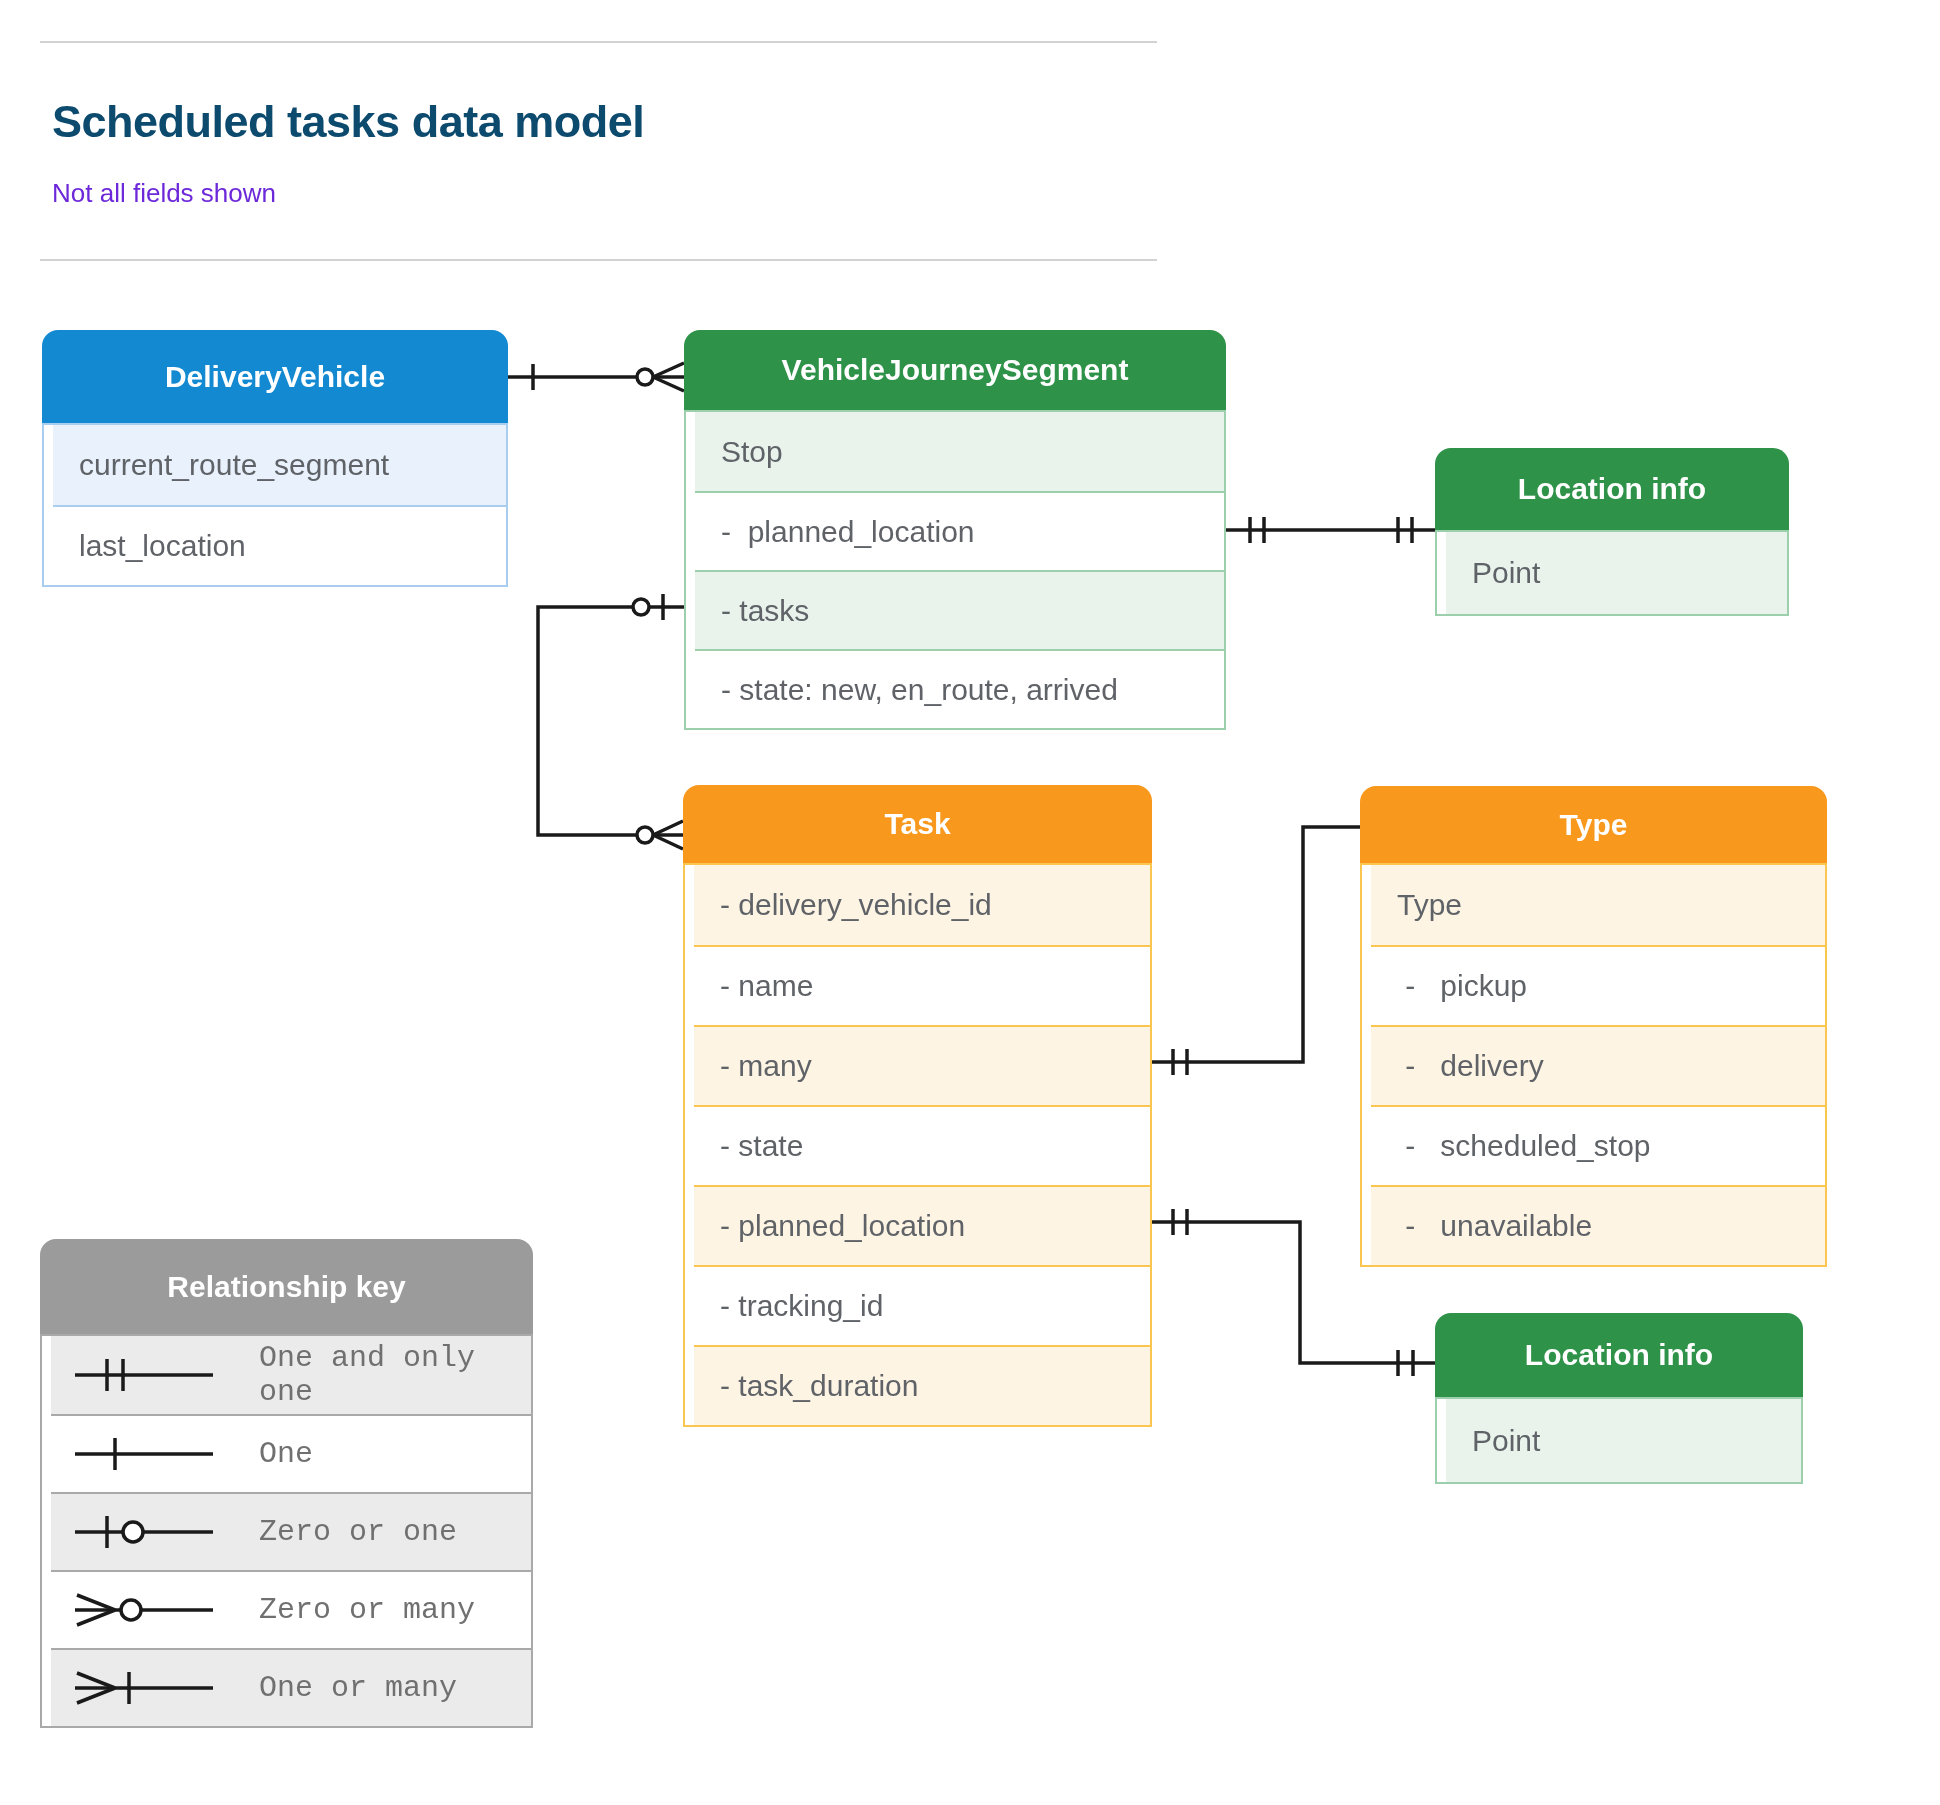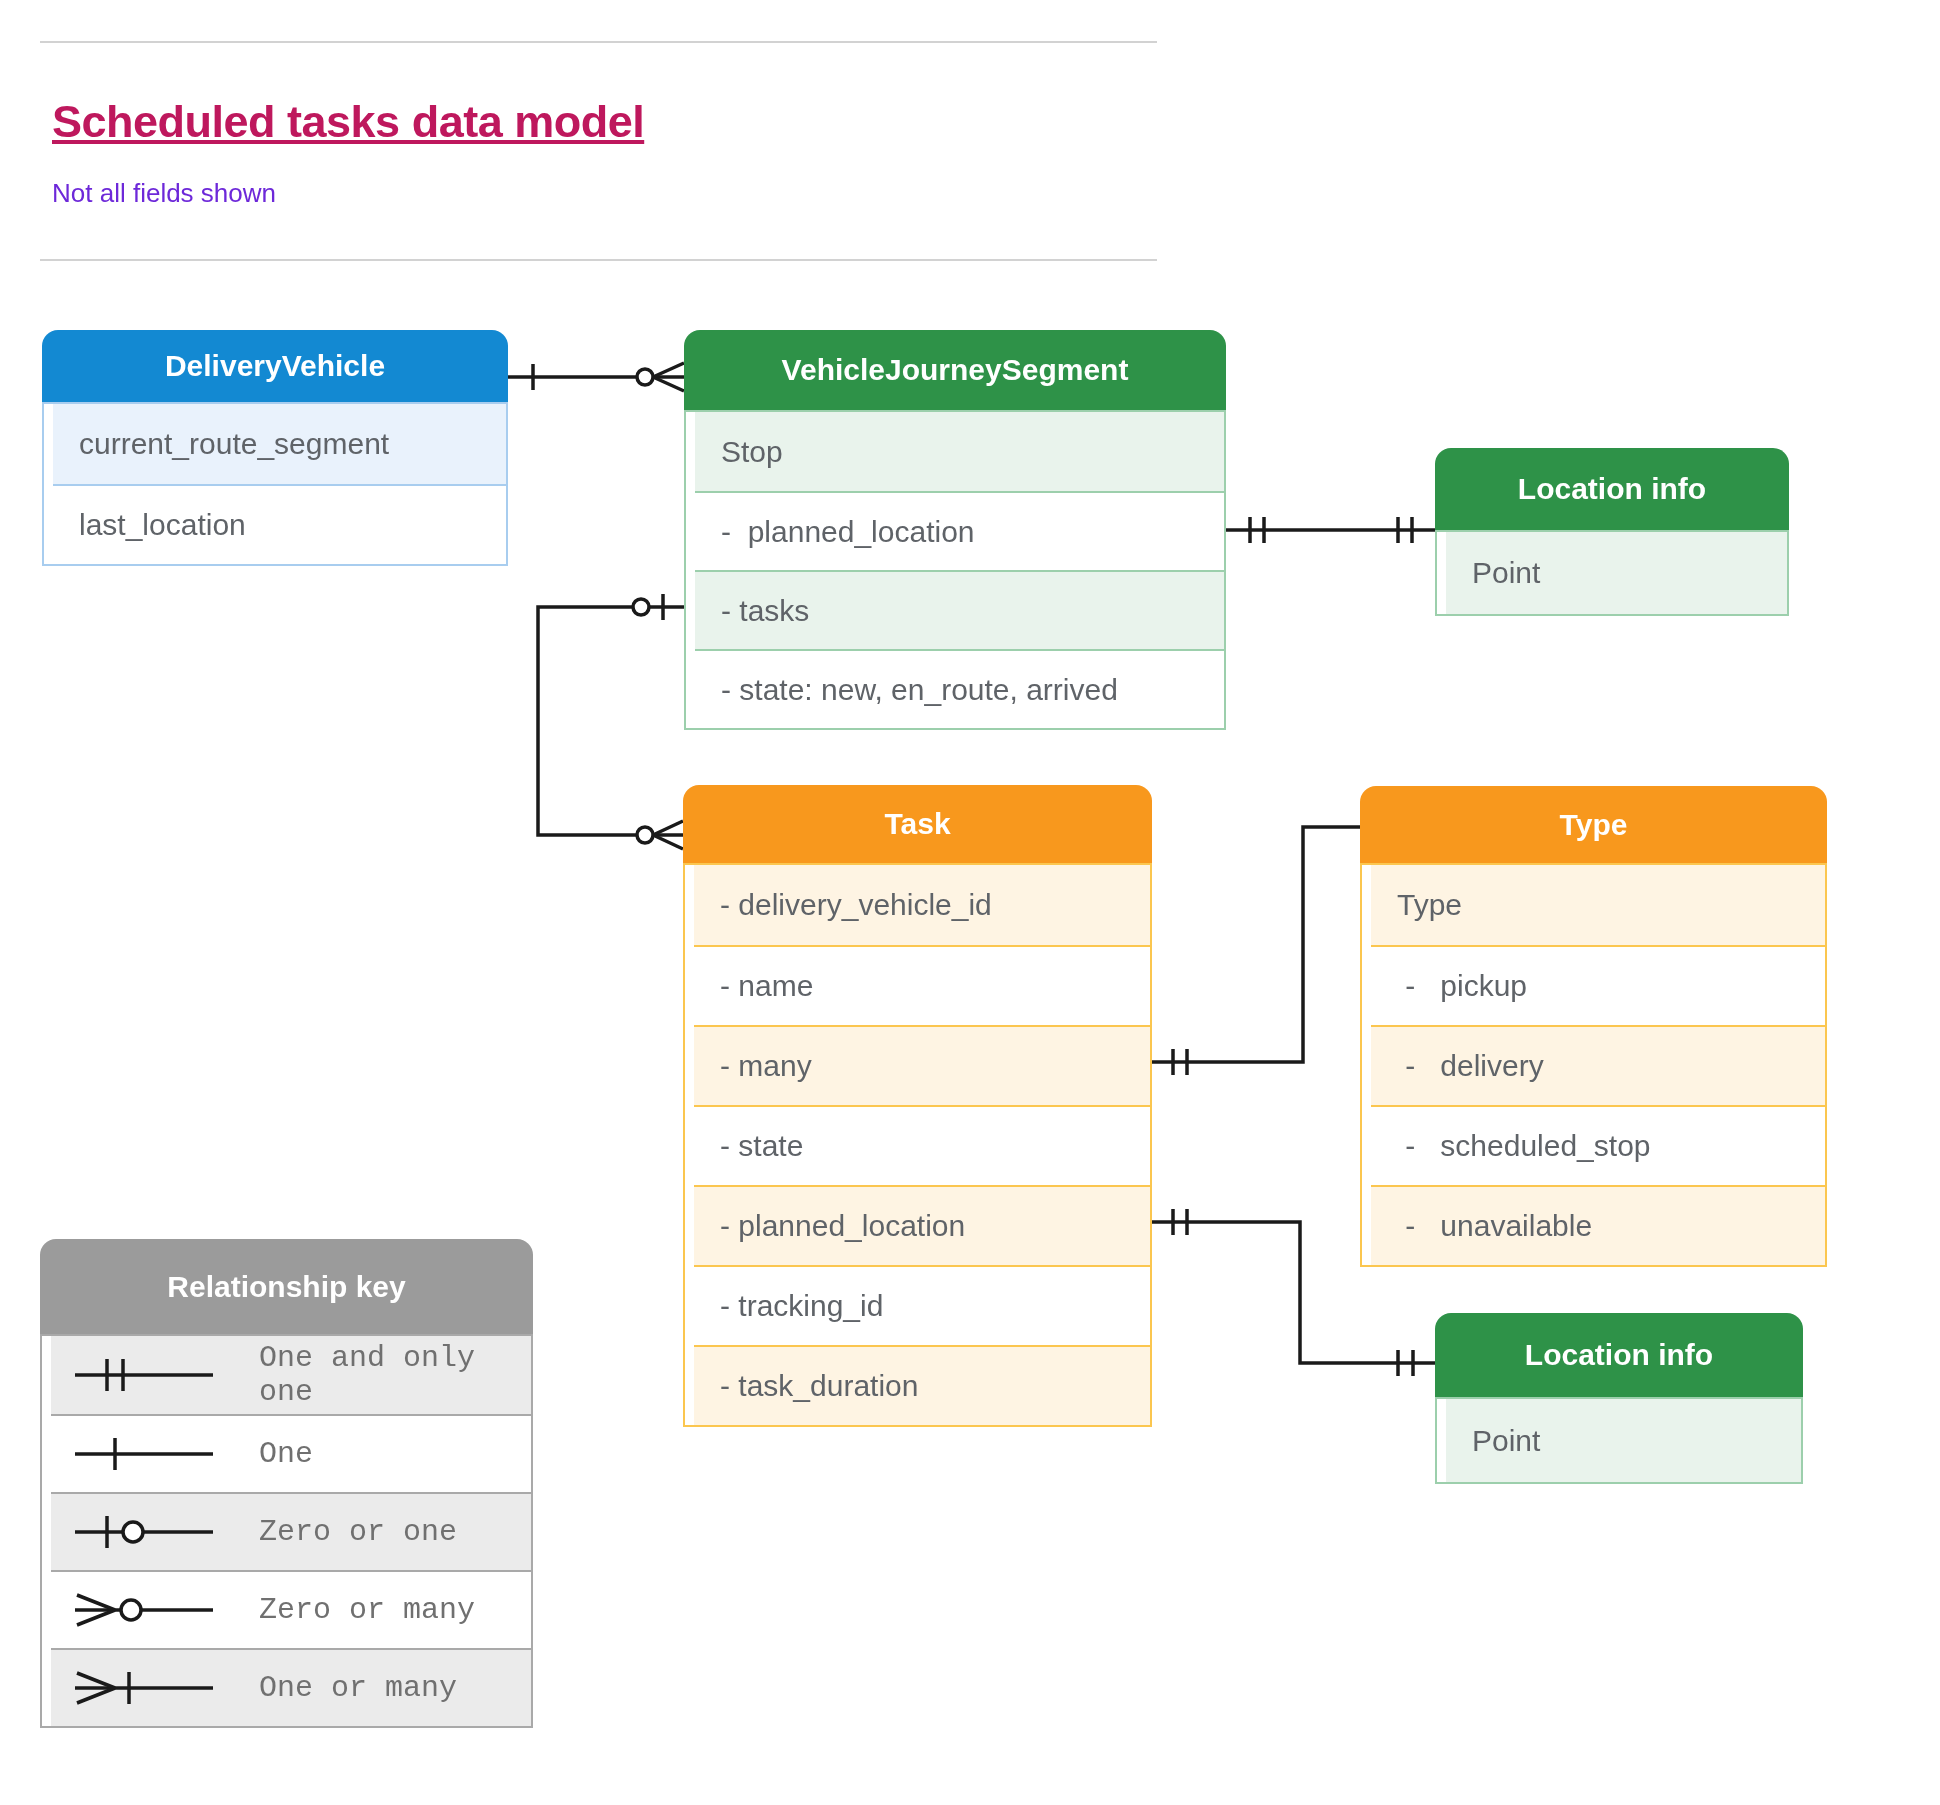--- a/index.html
+++ b/index.html
@@ -3,21 +3,21 @@
 <meta charset="utf-8">
 <style>
   html,body{margin:0;padding:0;background:#fff;}
   .canvas{
     position:relative;width:1940px;height:1805px;background:#fff;overflow:hidden;
     font-family:"Liberation Sans","DejaVu Sans",sans-serif;
   }
   .divider{position:absolute;height:2px;background:#d2d2d2;}
   #divider-top{left:40px;top:41px;width:1117px;}
   #divider-bottom{left:40px;top:259px;width:1117px;}
-  .page-title{position:absolute;left:52px;top:96px;font-size:45px;font-weight:700;color:#be185d;letter-spacing:-0.5px;text-decoration:underline;}
+  .page-title{position:absolute;left:52px;top:96px;font-size:45px;font-weight:700;color:#0c4a6e;letter-spacing:-0.5px;}
   .page-subtitle{position:absolute;left:52px;top:178px;font-size:26px;font-weight:400;color:#6d28d9;}
 
   
   #connectors{position:absolute;left:0;top:0;z-index:1;}
   #connectors path, #connectors line{stroke:#1a1a1a;stroke-width:3.5;fill:none;}
   #connectors circle{stroke:#1a1a1a;stroke-width:3.5;fill:#fff;}
 
   
   .table{position:absolute;z-index:2;box-sizing:border-box;}
   .table .hdr{
@@ -32,21 +32,21 @@
   }
   .table .row.alt{background:var(--light);}
   .table .row + .row{border-top:2px solid var(--border);}
 
   .t-blue{--hdr:#1389d2;--light:#e9f2fc;--border:#a8cdef;}
   .t-green{--hdr:#2e9248;--light:#e9f3ec;--border:#9ccfac;}
   .t-orange{--hdr:#f8981d;--light:#fef4e3;--border:#fbc64f;}
   .t-gray{--hdr:#9b9b9b;--light:#ebebeb;--border:#a9a9a9;}
 
   #tbl-dv{left:42px;top:330px;width:466px;}
-  #tbl-dv .hdr{height:72px;text-align:center;}  #tbl-dv .row{height:80px;}
+  #tbl-dv .hdr{height:93px;text-align:center;}  #tbl-dv .row{height:80px;}
   #tbl-vjs{left:684px;top:330px;width:542px;}
   #tbl-vjs .hdr{height:80px;} #tbl-vjs .row{height:79px;}
   #tbl-li-top{left:1435px;top:448px;width:354px;}
   #tbl-li-top .hdr{height:82px;} #tbl-li-top .row{height:82px;}
   #tbl-task{left:683px;top:785px;width:469px;}
   #tbl-task .hdr{height:78px;} #tbl-task .row{height:80px;}
   #tbl-type{left:1360px;top:786px;width:467px;border-radius:22px;}
   #tbl-type .hdr{height:77px;} #tbl-type .row{height:80px;}
   #tbl-li-bot{left:1435px;top:1313px;width:368px;}
   #tbl-li-bot .hdr{height:84px;} #tbl-li-bot .row{height:83px;}

